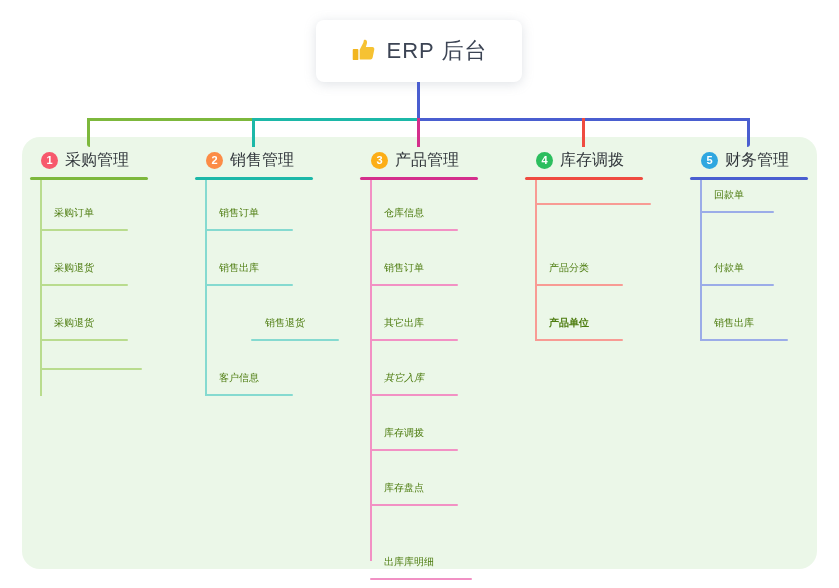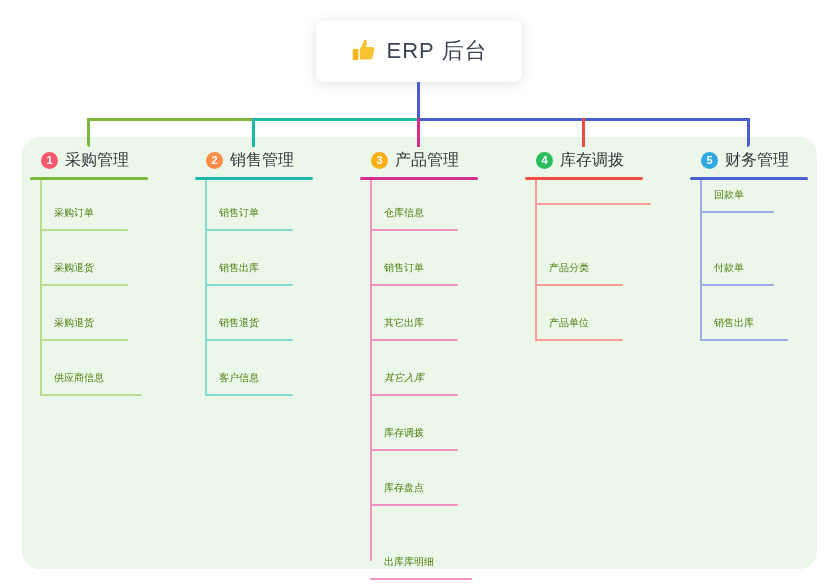--- a/index.html
+++ b/index.html
@@ -93,42 +93,41 @@
         </div>
         <div class="child" style="top: 78px;">
           <div class="child-label">采购退货</div>
           <div class="child-underline" style="background: rgb(185, 220, 142); width: 88px;"></div>
         </div>
         <div class="child" style="top: 133px;">
           <div class="child-label">采购退货</div>
           <div class="child-underline" style="background: rgb(185, 220, 142); width: 88px;"></div>
         </div>
         <div class="child" style="top: 188px;">
-          <div class="child-label">供应商信息</div>
           <div class="child-underline" style="background: rgb(185, 220, 142); width: 102px;"></div>
         </div>
       </div>
     </div>
     <div class="branch" style="left: 195px;">
       <div class="branch-header">
         <span class="badge" style="background: rgb(252, 140, 70);">2</span>
         <span class="branch-label">销售管理</span>
       </div>
       <div class="branch-underline" style="background: rgb(28, 184, 168);"></div>
       <div class="children">
         <div class="child-vline" style="background: rgb(133, 218, 208); height: 216px;"></div>
         <div class="child" style="top: 23px;">
           <div class="child-label">销售订单</div>
           <div class="child-underline" style="background: rgb(133, 218, 208); width: 88px;"></div>
         </div>
         <div class="child" style="top: 78px;">
           <div class="child-label">销售出库</div>
           <div class="child-underline" style="background: rgb(133, 218, 208); width: 88px;"></div>
         </div>
-        <div class="child" style="top: 133px;">
+        <div class="child" style="top: 133px; padding-left: 46px;">
           <div class="child-label">销售退货</div>
           <div class="child-underline" style="background: rgb(133, 218, 208); width: 88px;"></div>
         </div>
         <div class="child" style="top: 188px;">
           <div class="child-label">客户信息</div>
           <div class="child-underline" style="background: rgb(133, 218, 208); width: 88px;"></div>
         </div>
       </div>
     </div>
     <div class="branch" style="left: 360px;">
@@ -177,21 +176,21 @@
       <div class="branch-underline" style="background: rgb(239, 75, 64);"></div>
       <div class="children">
         <div class="child-vline" style="background: rgb(248, 155, 148); height: 161px;"></div>
         <div class="child" style="top: 23px;">
           <div class="child-underline" style="background: rgb(248, 155, 148); width: 116px;"></div>
         </div>
         <div class="child" style="top: 78px;">
           <div class="child-label">产品分类</div>
           <div class="child-underline" style="background: rgb(248, 155, 148); width: 88px;"></div>
         </div>
-        <div class="child" style="top: 133px;">
+        <div class="child" style="top: 133px; font-weight: bold;">
           <div class="child-label">产品单位</div>
           <div class="child-underline" style="background: rgb(248, 155, 148); width: 88px;"></div>
         </div>
       </div>
     </div>
     <div class="branch" style="left: 690px;">
       <div class="branch-header">
         <span class="badge" style="background: rgb(47, 167, 224);">5</span>
         <span class="branch-label">财务管理</span>
       </div>

